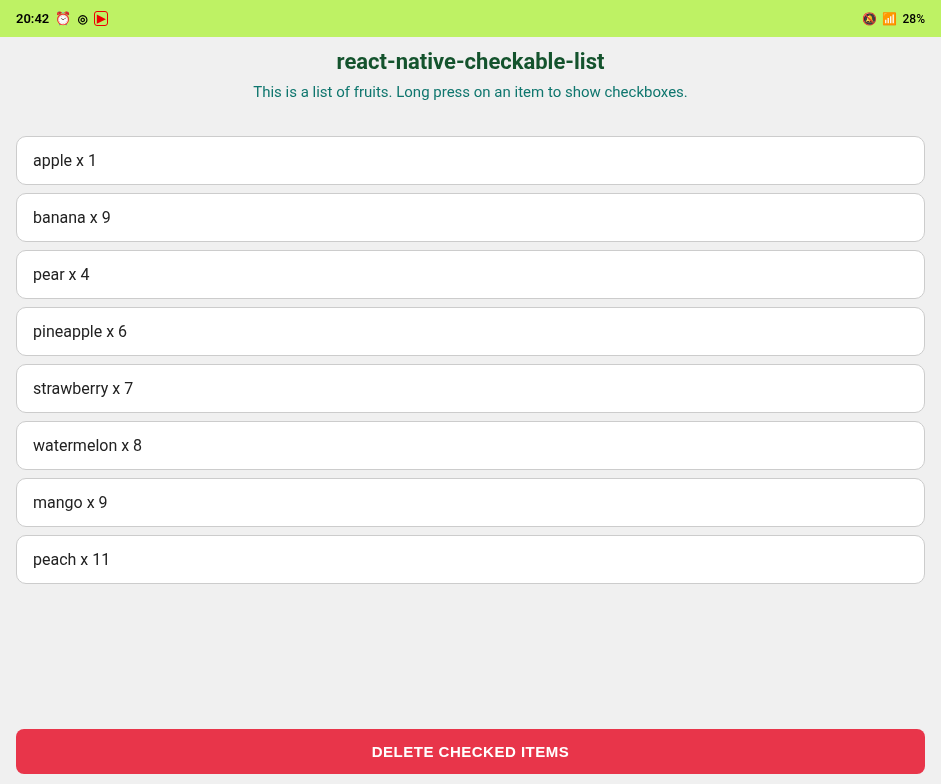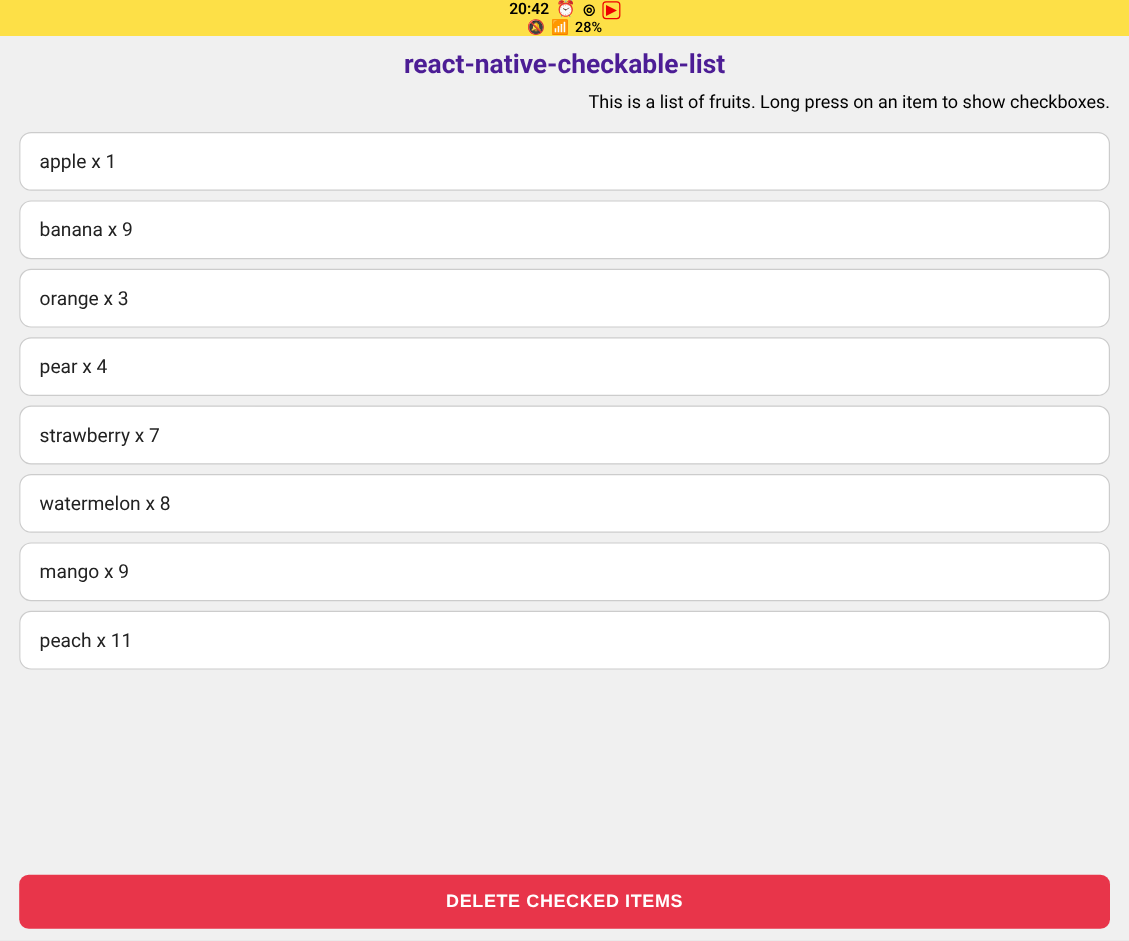--- a/index.html
+++ b/index.html
@@ -21,29 +21,28 @@
       width: 941px;
       height: 784px;
       background: #f0f0f0;
       display: flex;
       flex-direction: column;
       overflow: hidden;
       position: relative;
     }
 
     .status-bar {
-      background: #fde047;
-      padding: 0 16px;
+      background: #bef264;
+      padding: 11px 16px;
       display: flex;
       justify-content: space-between;
       align-items: center;
       font-size: 13px;
       font-weight: 500;
       min-height: 28px;
-      flex-direction: column;
     }
 
     .status-left {
       display: flex;
       align-items: center;
       gap: 6px;
       font-size: 13px;
       font-weight: 600;
     }
 
@@ -61,38 +60,39 @@
       flex-direction: column;
       overflow: hidden;
       padding: 0 16px;
     }
 
     .app-title {
       font-size: 22px;
       font-weight: 700;
       text-align: center;
       margin: 12px 0 8px 0;
-      color: #4c1d95;
+      color: #14532d;
     }
 
     .app-subtitle {
       font-size: 15px;
-      text-align: right;
-      color: #000000;
+      text-align: center;
+      color: #0f766e;
       margin-bottom: 14px;
       line-height: 1.4;
     }
 
     .list-container {
       flex: 1;
       overflow-y: auto;
       display: flex;
       flex-direction: column;
       gap: 8px;
       padding-bottom: 8px;
+      margin-top: 19px;
     }
 
     .list-item {
       background: #fff;
       border: 1.5px solid #ccc;
       border-radius: 10px;
       padding: 14px 16px;
       font-size: 16px;
       color: #222;
       cursor: pointer;
@@ -142,22 +142,22 @@
   </div>
 
   <div class="app-container">
     <h1 class="app-title">react-native-checkable-list</h1>
     <p class="app-subtitle">This is a list of fruits. Long press on an item to show checkboxes.</p>
 
     <div class="list-container" id="fruit-list">
 
     <div class="list-item">apple x 1</div>
         <div class="list-item">banana x 9</div>
-        <div class="list-item">orange x 3</div>
         <div class="list-item">pear x 4</div>
+        <div class="list-item">pineapple x 6</div>
         <div class="list-item">strawberry x 7</div>
         <div class="list-item">watermelon x 8</div>
         <div class="list-item">mango x 9</div>
         <div class="list-item">peach x 11</div>
       </div>
 
     <button class="delete-button">DELETE CHECKED ITEMS</button>
   </div>
 </div>
 

